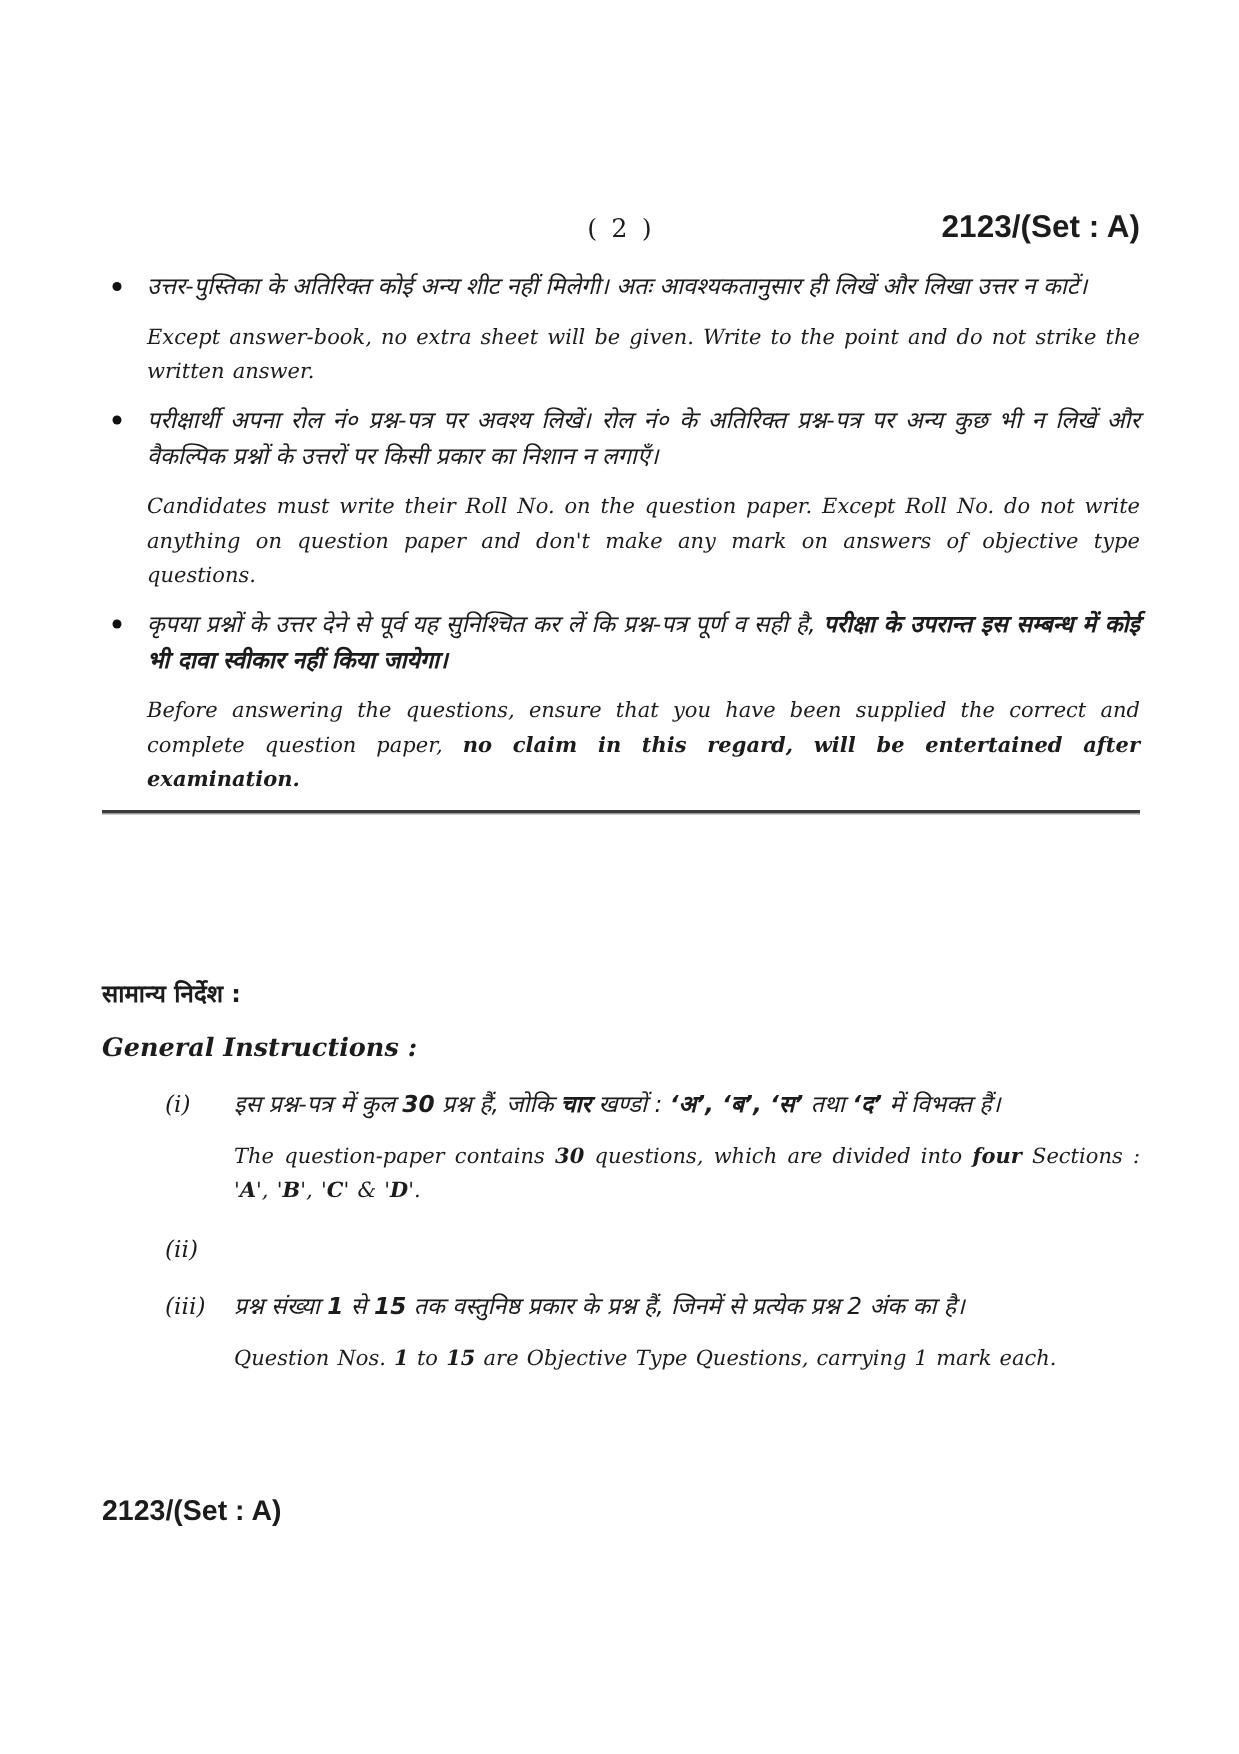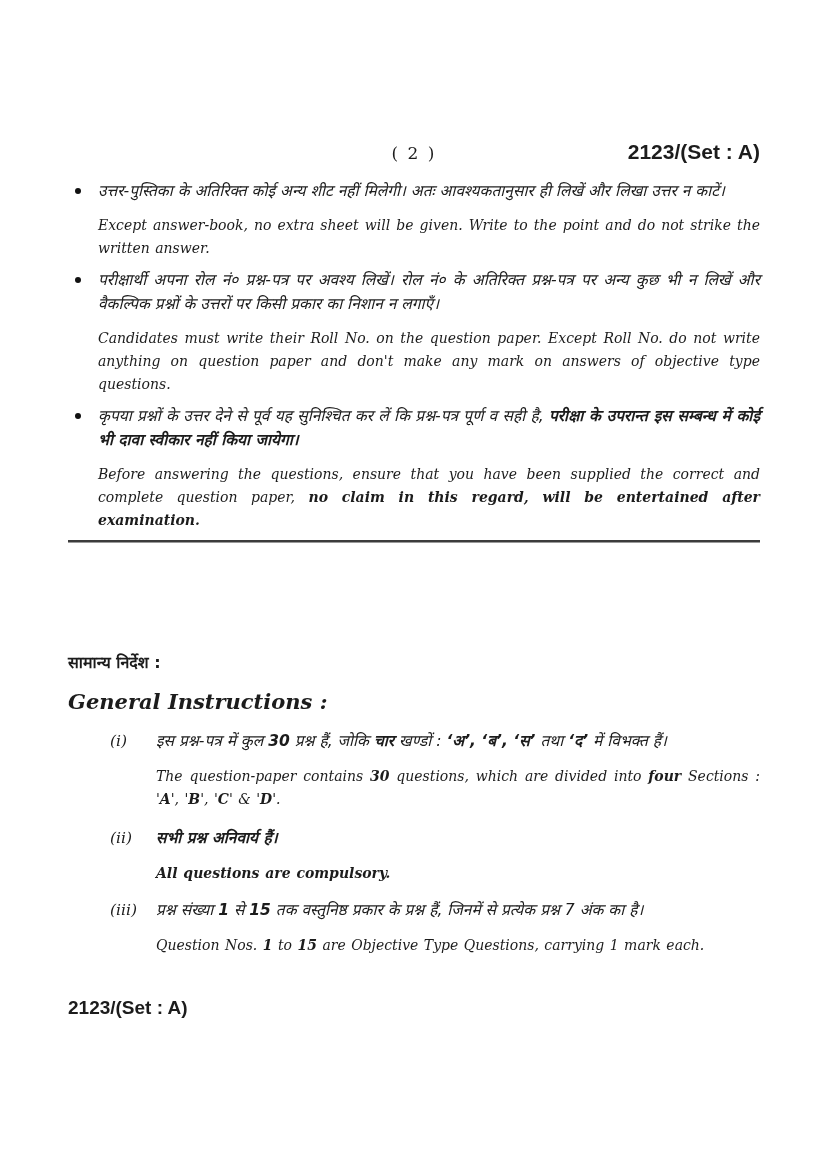--- a/index.html
+++ b/index.html
@@ -67,21 +67,21 @@
     margin-top: 108px;
     font-family: "DejaVu Sans", sans-serif;
     font-weight: bold;
     font-size: 16px;
   }
   .gi-head-en {
     margin-top: 16px;
     font-family: "DejaVu Serif", serif;
     font-style: italic;
     font-weight: bold;
-    font-size: 21px;
+    font-size: 17px;
   }
   .gi-item { display: grid; grid-template-columns: 46px 1fr; padding-left: 42px; margin-top: 14px; }
   .gi-item.tight { margin-top: 12px; }
   .gi-num {
     font-family: "DejaVu Serif", serif;
     font-style: italic;
     font-size: 15.5px;
     line-height: 26px;
   }
   .gi-body .hi { line-height: 26px; }
@@ -137,30 +137,26 @@
     <div class="gi-item">
       <span class="gi-num">(i)</span>
       <div class="gi-body">
         <p class="hi"><span>इस प्रश्न-पत्र में कुल </span><span class="run-bold">30</span><span> प्रश्न हैं, जोकि </span><span class="run-bold">चार</span><span> खण्डों : </span><span class="run-bold">‘अ’, ‘ब’, ‘स’</span><span> तथा </span><span class="run-bold">‘द’</span><span> में विभक्त हैं।</span></p>
         <p class="en"><span>The question-paper contains </span><span class="run-bold">30</span><span> questions, which are divided into </span><span class="run-bold">four</span><span> Sections : '</span><span class="run-bold">A</span><span>', '</span><span class="run-bold">B</span><span>', '</span><span class="run-bold">C</span><span>' &amp; '</span><span class="run-bold">D</span><span>'.</span></p>
       </div>
     </div>
 
     <div class="gi-item">
       <span class="gi-num">(ii)</span>
-      <div class="gi-body">
-        <p class="hi"><span class="run-bold">सभी प्रश्न अनिवार्य हैं।</span></p>
-        <p class="en allbold"><span class="run-bold">All questions are compulsory.</span></p>
-      </div>
     </div>
 
     <div class="gi-item tight">
       <span class="gi-num">(iii)</span>
       <div class="gi-body">
-        <p class="hi"><span>प्रश्न संख्या </span><span class="run-bold">1</span><span> से </span><span class="run-bold">15</span><span> तक वस्तुनिष्ठ प्रकार के प्रश्न हैं, जिनमें से प्रत्येक प्रश्न 7 अंक का है।</span></p>
+        <p class="hi"><span>प्रश्न संख्या </span><span class="run-bold">1</span><span> से </span><span class="run-bold">15</span><span> तक वस्तुनिष्ठ प्रकार के प्रश्न हैं, जिनमें से प्रत्येक प्रश्न 2 अंक का है।</span></p>
         <p class="en"><span>Question Nos. </span><span class="run-bold">1</span><span> to </span><span class="run-bold">15</span><span> are Objective Type Questions, carrying 1 mark each.</span></p>
       </div>
     </div>
   </div>
 
   <div class="footer">2123/(Set : A)</div>
 
 </div>
 
 </body></html>

